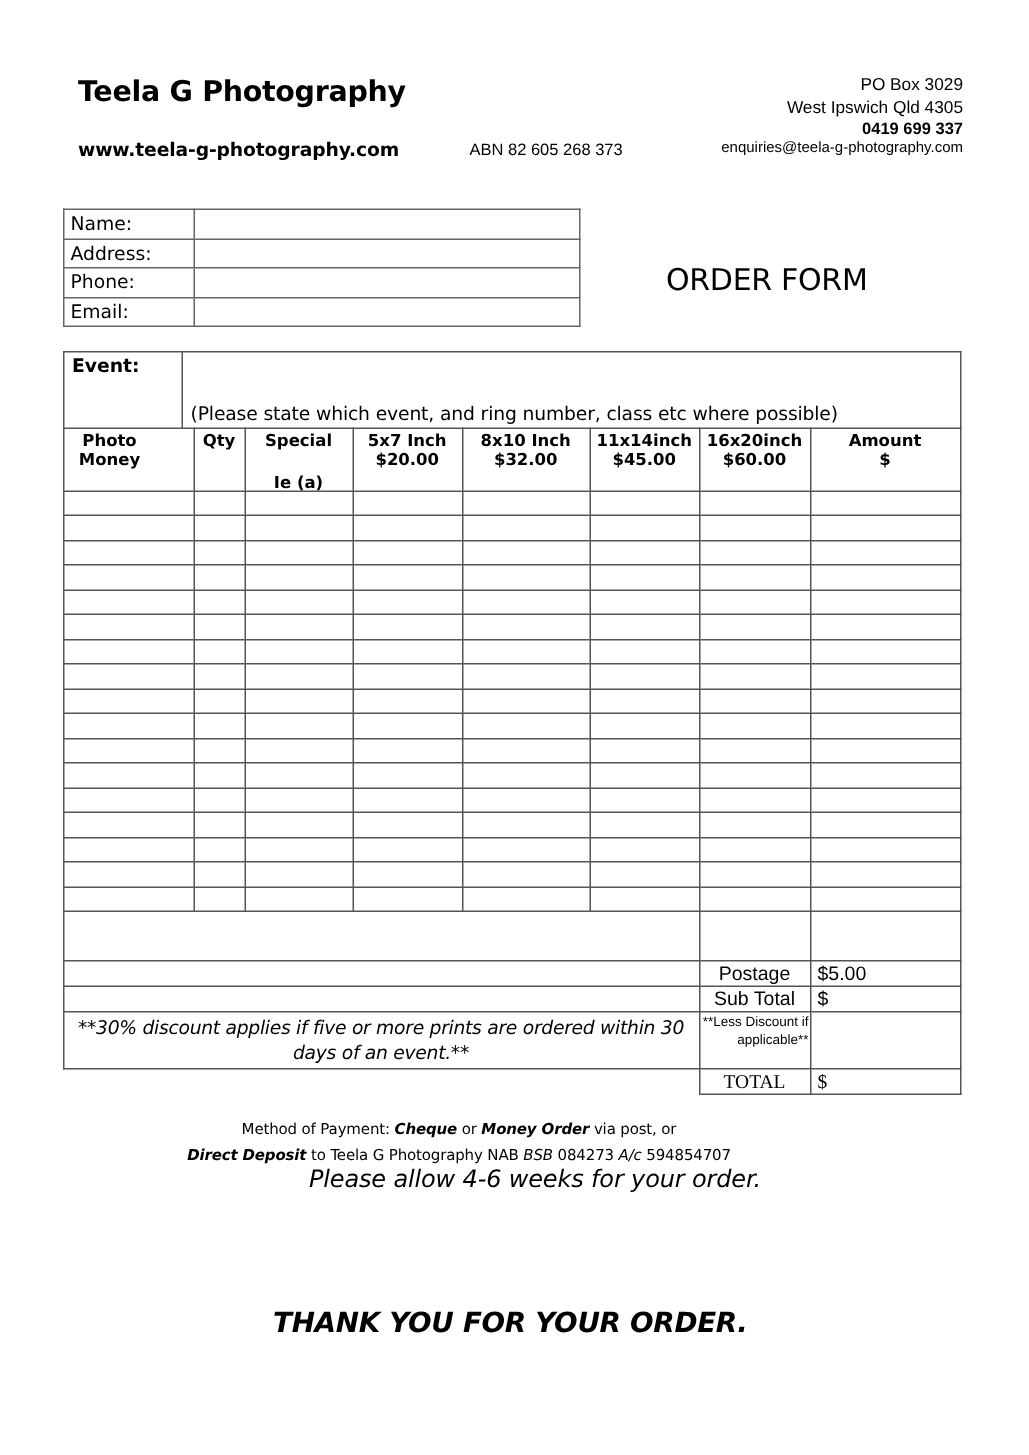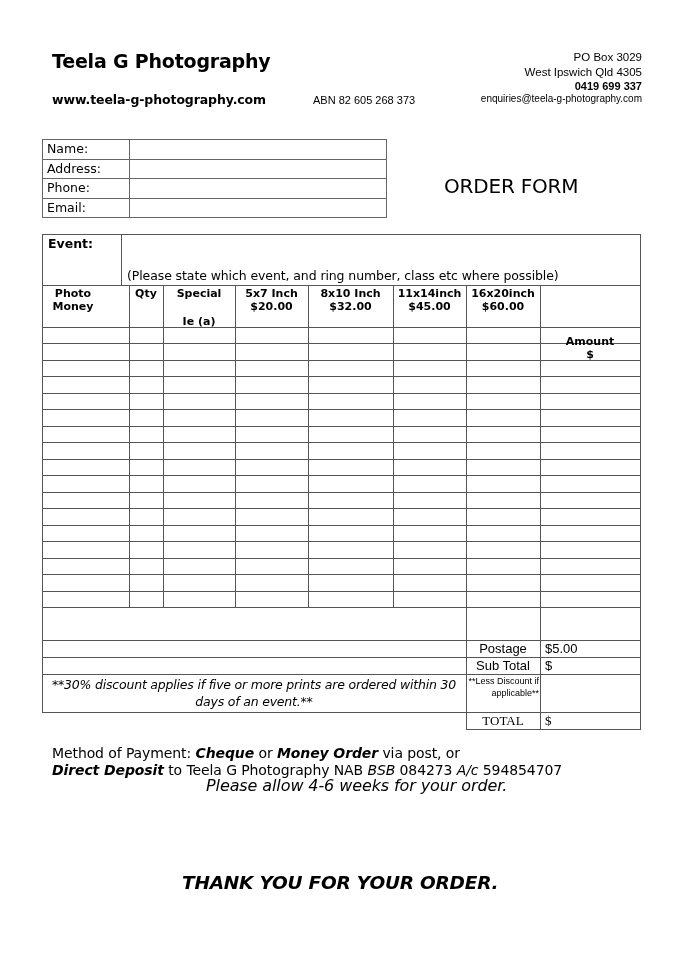--- a/index.html
+++ b/index.html
@@ -29,21 +29,21 @@
   .event-hint { left: 127px; top: 268px; font-size: 12.5px; letter-spacing: -0.1px; }
 
   .th { position: absolute; top: 287px; font-size: 11px; font-weight: bold; text-align: center; line-height: 13px; }
 
   .cell-text { position: absolute; font-family: "Liberation Sans", sans-serif; font-size: 13px; line-height: 16px; }
   .discount-note { left: 44px; top: 676px; width: 420px; text-align: center; font-style: italic; font-size: 12.5px; line-height: 17px; letter-spacing: -0.2px; }
   .less-disc { left: 467px; top: 675px; width: 72px; text-align: right; font-size: 9px; line-height: 12px; font-family: "Liberation Sans", sans-serif; }
   .total-lbl { left: 467px; top: 712px; width: 72px; text-align: center; font-family: "Liberation Serif", serif; font-size: 13px; line-height: 17px; }
   .total-val { left: 545px; top: 712px; font-family: "Liberation Serif", serif; font-size: 13px; line-height: 17px; }
 
-  .payment { left: 52px; top: 745px; width: 550px; font-size: 14px; line-height: 17px; letter-spacing: -0.1px; }
+  .payment { left: 31px; top: 745px; width: 550px; text-align: center; font-size: 10px; line-height: 17px; letter-spacing: -0.1px; }
   .payment b { font-style: italic; }
   .allow { left: 206px; top: 776px; font-size: 16px; font-style: italic; letter-spacing: -0.1px; }
   .thanks { left: 182px; top: 872px; font-size: 18.5px; font-weight: bold; font-style: italic; letter-spacing: -0.2px; }
 </style>
 </head>
 <body>
 
 <div class="abs company">Teela G Photography</div>
 <div class="abs website">www.teela-g-photography.com</div>
 <div class="abs abn">ABN 82 605 268 373</div>
@@ -141,21 +141,21 @@
   <div>$32.00</div>
 </div>
 <div class="th" style="left:393px;width:73px;">
   <div>11x14inch</div>
   <div>$45.00</div>
 </div>
 <div class="th" style="left:466px;width:74px;">
   <div>16x20inch</div>
   <div>$60.00</div>
 </div>
-<div class="th" style="left:540px;width:100px;margin-top:48px;">
+<div class="th" style="left:540px;width:100px;">
   <div>Amount</div>
   <div>$</div>
 </div>
 
 <div class="cell-text" style="left:467px;top:641px;width:72px;text-align:center;">Postage</div>
 <div class="cell-text" style="left:545px;top:641px;">$5.00</div>
 <div class="cell-text" style="left:467px;top:658px;width:72px;text-align:center;">Sub Total</div>
 <div class="cell-text" style="left:545px;top:658px;">$</div>
 <div class="abs discount-note">**30% discount applies if five or more prints are ordered within 30 days of an event.**</div>
 <div class="abs less-disc">**Less Discount if applicable**</div>

